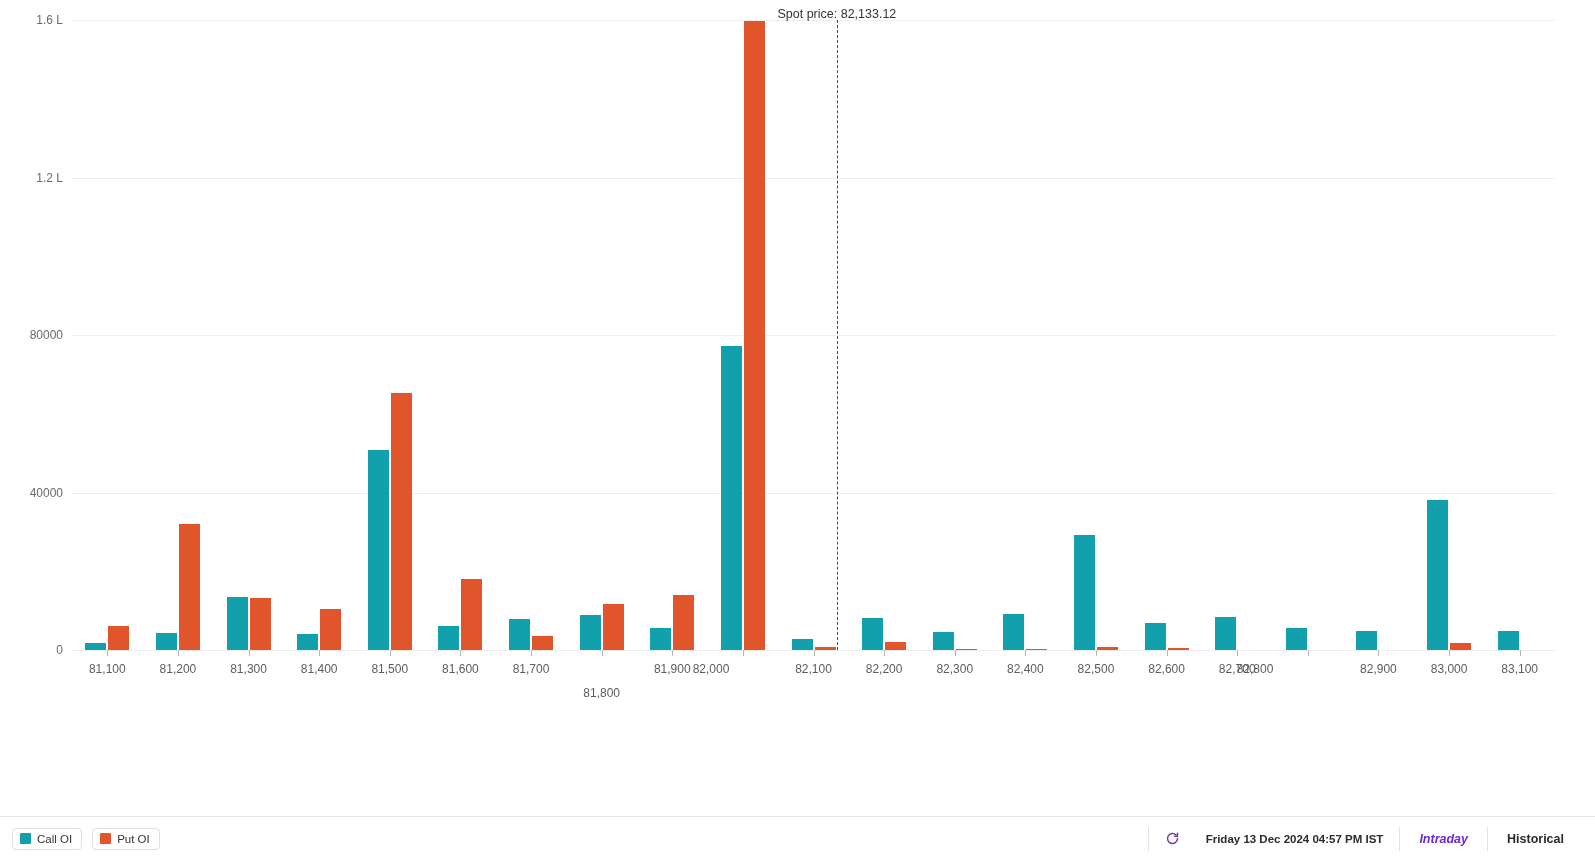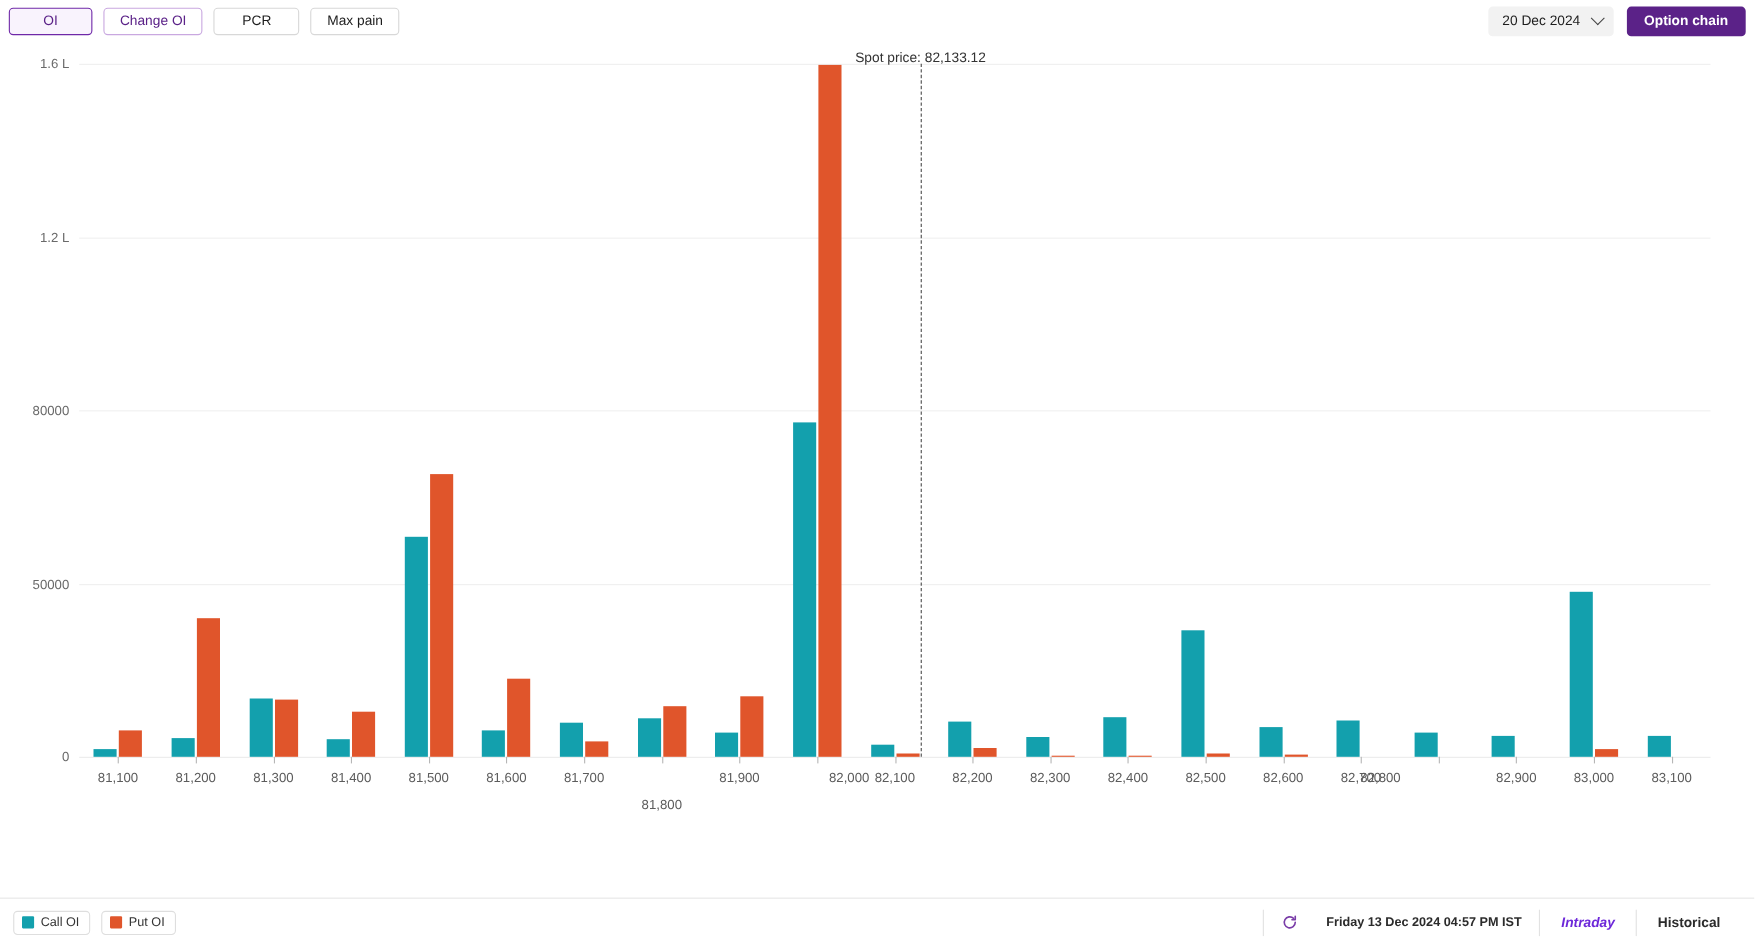--- a/index.html
+++ b/index.html
@@ -117,40 +117,28 @@
   .mode { padding: 0 19px; font-size: 12.5px; font-weight: bold; cursor: pointer; }
   .mode.active { color: #6d28d9; font-style: italic; }
   .mode.inactive { color: #2b2b2b; }
 </style>
 </head>
 <body>
 
 <div id="app">
 
 
-  <div class="pill-row">
-    <div class="pill selected">OI</div>
-    <div class="pill outlined">Change OI</div>
-    <div class="pill">PCR</div>
-    <div class="pill">Max pain</div>
-    <div class="pill-spacer"></div>
-    <div class="date-select">
-      <span>20 Dec 2024</span>
-      <span class="chev"></span>
-    </div>
-    <div class="opt-chain-btn">Option chain</div>
-  </div>
 
 
   <div class="chart-wrap">
     <div class="plot" id="plot">
         <div class="baseline" style="top: 630px;"></div>
         <div class="ylabel" style="top: 630px;">0</div>
         <div class="gridline" style="top: 472.5px;"></div>
-        <div class="ylabel" style="top: 472.5px;">50000</div>
+        <div class="ylabel" style="top: 472.5px;">40000</div>
         <div class="gridline" style="top: 315px;"></div>
         <div class="ylabel" style="top: 315px;">80000</div>
         <div class="gridline" style="top: 157.5px;"></div>
         <div class="ylabel" style="top: 157.5px;">1.2 L</div>
         <div class="gridline" style="top: 0px;"></div>
         <div class="ylabel" style="top: 0px;">1.6 L</div>
         <div class="group" style="left: 13.3095px; width: 44px; height: 630px;">
           <div class="bar call" style="left: 0px; width: 21px; height: 6.69375px; background: rgb(19, 160, 173);"></div>
           <div class="bar put" style="left: 23px; width: 21px; height: 24.0188px; background: rgb(224, 85, 43);"></div>
         </div>
@@ -202,21 +190,21 @@
           <div class="bar call" style="left: 0px; width: 21px; height: 22.4437px; background: rgb(19, 160, 173);"></div>
           <div class="bar put" style="left: 23px; width: 21px; height: 55.125px; background: rgb(224, 85, 43);"></div>
         </div>
         <div class="tick" style="left: 600.262px;"></div>
         <div class="xlabel" style="left: 600.262px;">81,900</div>
         <div class="group" style="left: 648.881px; width: 44px; height: 630px;">
           <div class="bar call" style="left: 0px; width: 21px; height: 304.369px; background: rgb(19, 160, 173);"></div>
           <div class="bar put" style="left: 23px; width: 21px; height: 628.819px; background: rgb(224, 85, 43);"></div>
         </div>
         <div class="tick" style="left: 670.881px;"></div>
-        <div class="xlabel" style="left: 700px;">82,000</div>
+        <div class="xlabel" style="left: 639px;">82,000</div>
         <div class="group" style="left: 719.5px; width: 44px; height: 630px;">
           <div class="bar call" style="left: 0px; width: 21px; height: 10.6312px; background: rgb(19, 160, 173);"></div>
           <div class="bar put" style="left: 23px; width: 21px; height: 3.15px; background: rgb(224, 85, 43);"></div>
         </div>
         <div class="tick" style="left: 741.5px;"></div>
         <div class="xlabel" style="left: 741.5px;">82,100</div>
         <div class="group" style="left: 790.119px; width: 44px; height: 630px;">
           <div class="bar call" style="left: 0px; width: 21px; height: 31.8938px; background: rgb(19, 160, 173);"></div>
           <div class="bar put" style="left: 23px; width: 21px; height: 8.07188px; background: rgb(224, 85, 43);"></div>
         </div>

